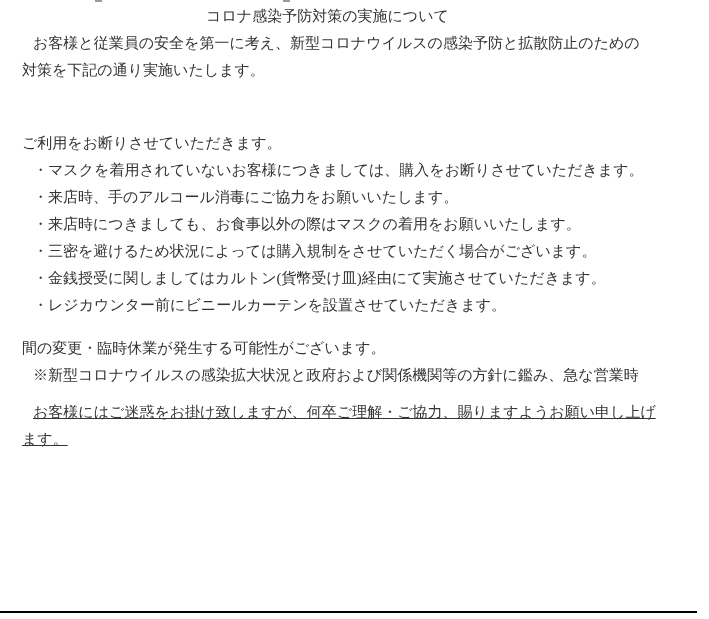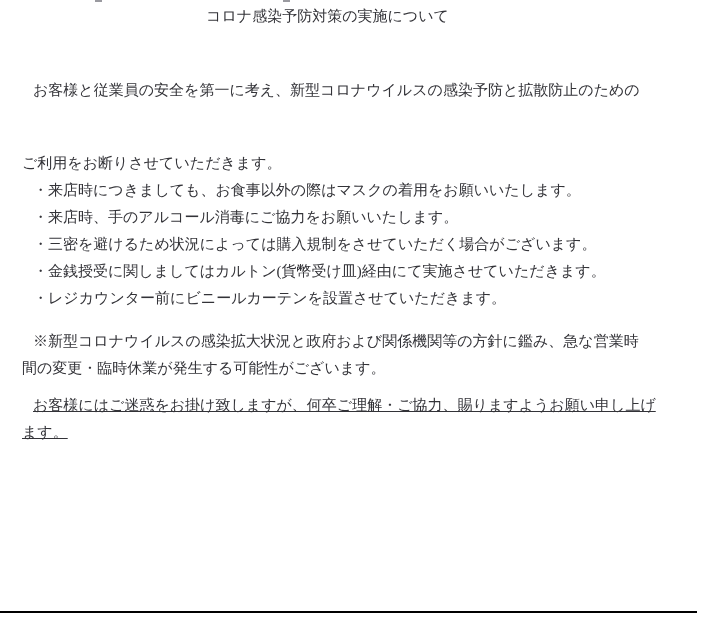--- a/index.html
+++ b/index.html
@@ -28,21 +28,21 @@
     text-align: center;
     white-space: nowrap;
   }
   .para .line {
     padding-left: 22px;
     white-space: nowrap;
   }
   .para .line.first {
     padding-left: 33px;
   }
-  .intro   { margin-top: 47px; }
+  .intro   { }
   .bullets { margin-top: 46px; }
   .note    { margin-top: 16px; }
   .closing { margin-top: 10px; text-decoration: underline; }
   .bottom-rule {
     position: absolute;
     left: 0;
     top: 611px;
     width: 702px;
     height: 2px;
     background: #000000;
@@ -62,46 +62,50 @@
 
 <div class="page">
 
   <span class="edge-artifact a1"></span>
   <span class="edge-artifact a2"></span>
 
   <div class="title">コロナ感染予防対策の実施について</div>
 
   <div class="para intro">
     <div class="line first">お客様と従業員の安全を第一に考え、新型コロナウイルスの感染予防と拡散防止のための</div>
+    <div class="line">対策を下記の通り実施いたします。</div>
   </div>
 
   <div class="bullets">
     <div class="para">
       <div class="line">ご利用をお断りさせていただきます。</div>
     </div>
     <div class="para">
-      <div class="line first">・来店時につきましても、お食事以外の際はマスクの着用をお願いいたします。</div>
+      <div class="line first">・マスクを着用されていないお客様につきましては、購入をお断りさせていただきます。</div>
     </div>
     <div class="para">
       <div class="line first">・来店時、手のアルコール消毒にご協力をお願いいたします。</div>
+    </div>
+    <div class="para">
+      <div class="line first">・来店時につきましても、お食事以外の際はマスクの着用をお願いいたします。</div>
     </div>
     <div class="para">
       <div class="line first">・三密を避けるため状況によっては購入規制をさせていただく場合がございます。</div>
     </div>
     <div class="para">
       <div class="line first">・金銭授受に関しましてはカルトン(貨幣受け皿)経由にて実施させていただきます。</div>
     </div>
     <div class="para">
       <div class="line first">・レジカウンター前にビニールカーテンを設置させていただきます。</div>
     </div>
   </div>
 
   <div class="para note">
+    <div class="line">間の変更・臨時休業が発生する可能性がございます。</div>
     <div class="line first">※新型コロナウイルスの感染拡大状況と政府および関係機関等の方針に鑑み、急な営業時</div>
-    <div class="line">間の変更・臨時休業が発生する可能性がございます。</div>
   </div>
 
   <div class="para closing">
     <div class="line first">お客様にはご迷惑をお掛け致しますが、何卒ご理解・ご協力、賜りますようお願い申し上げ</div>
     <div class="line">ます。</div>
   </div>
 
   <div class="bottom-rule"></div>
 
 </div>

